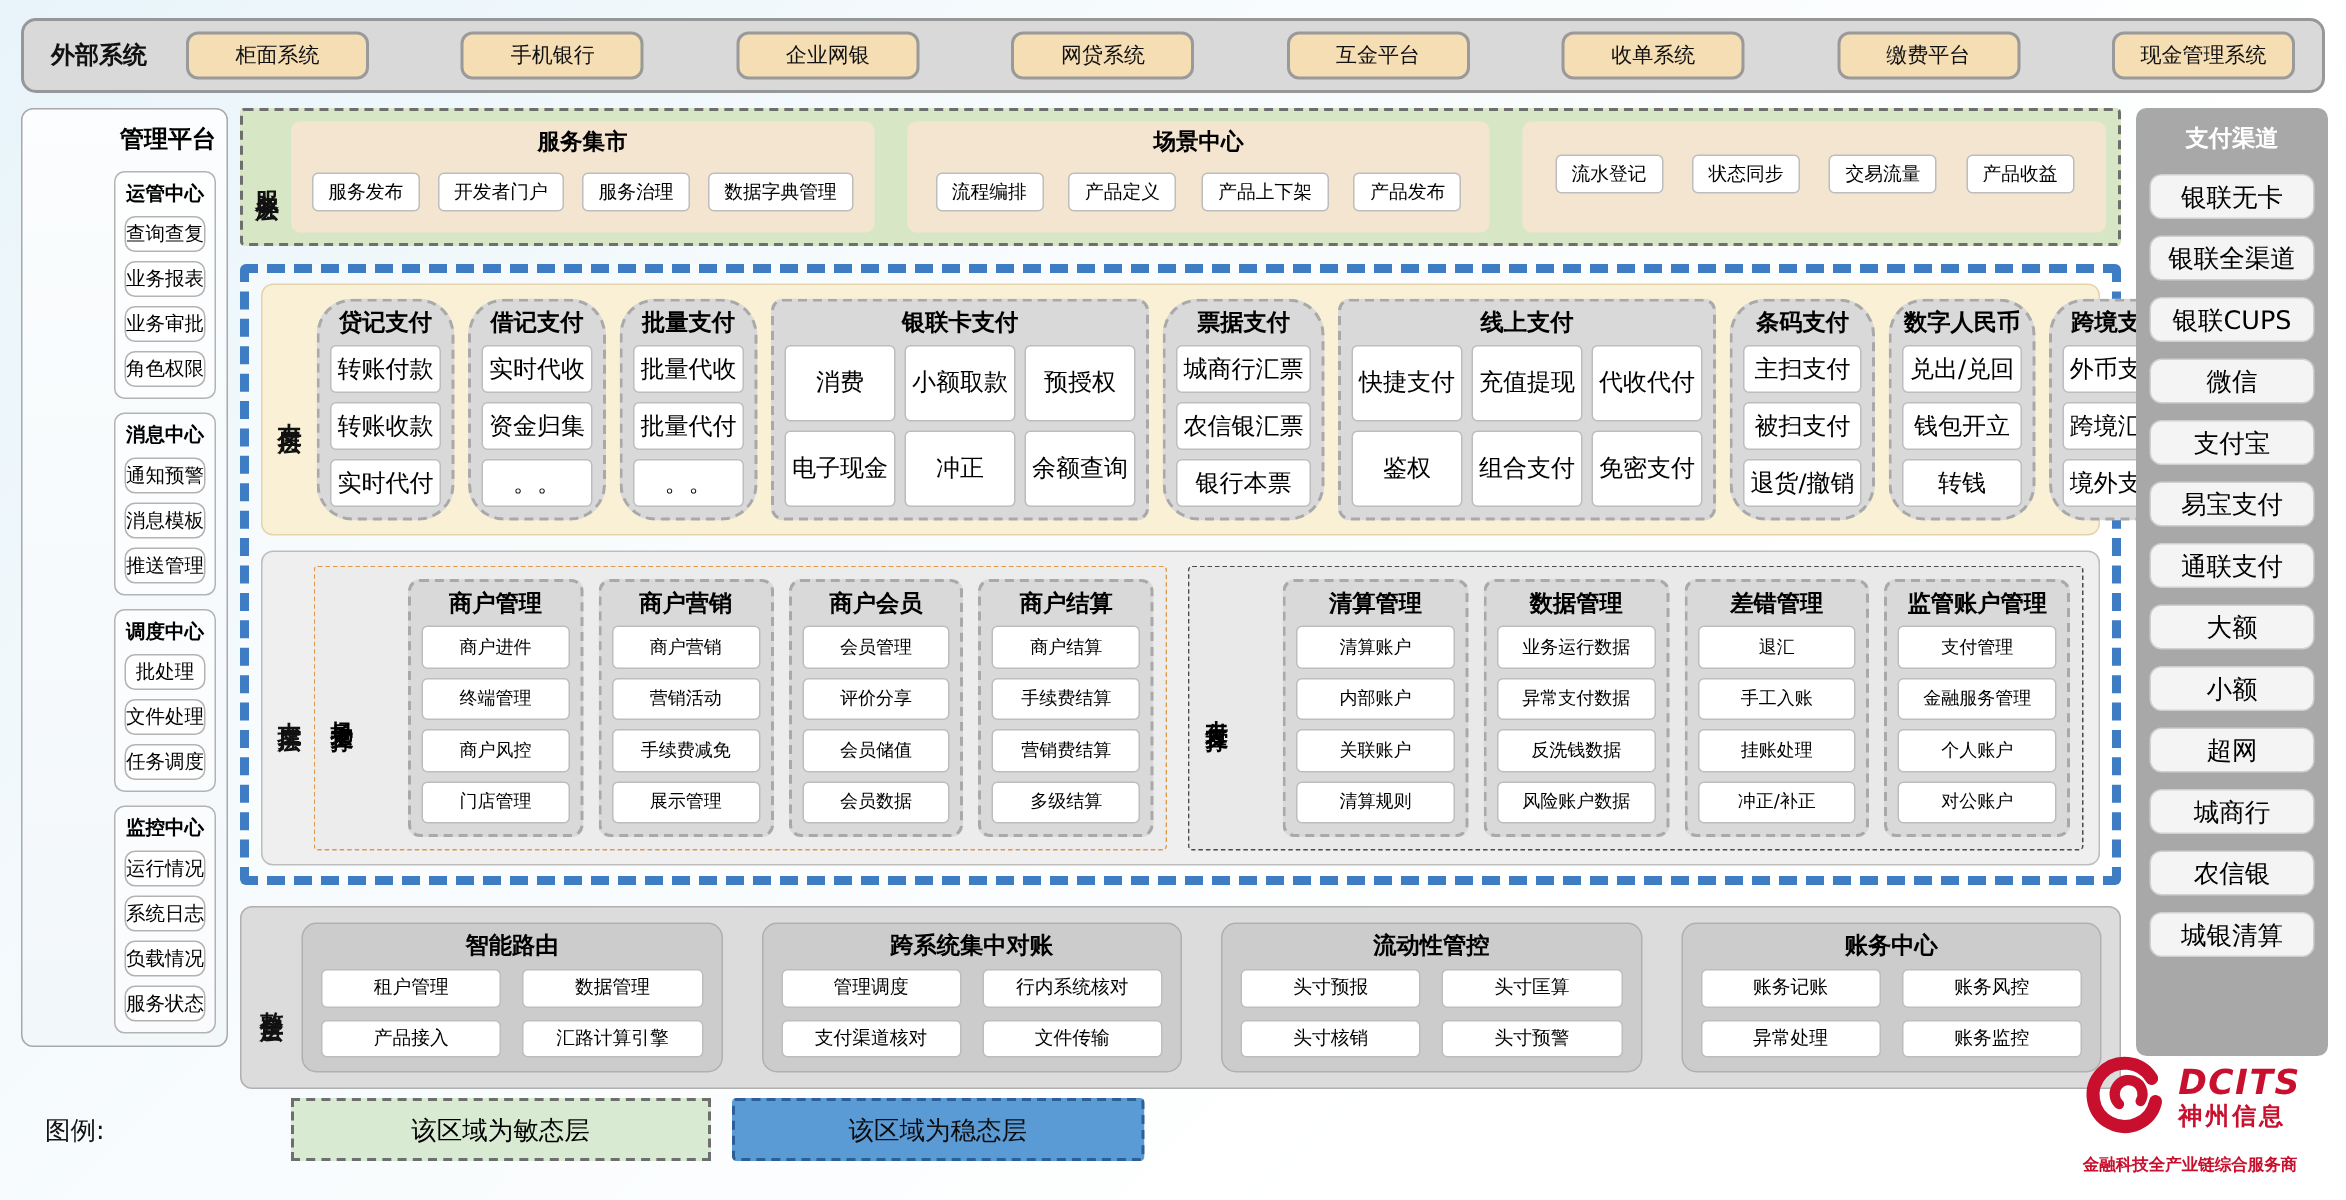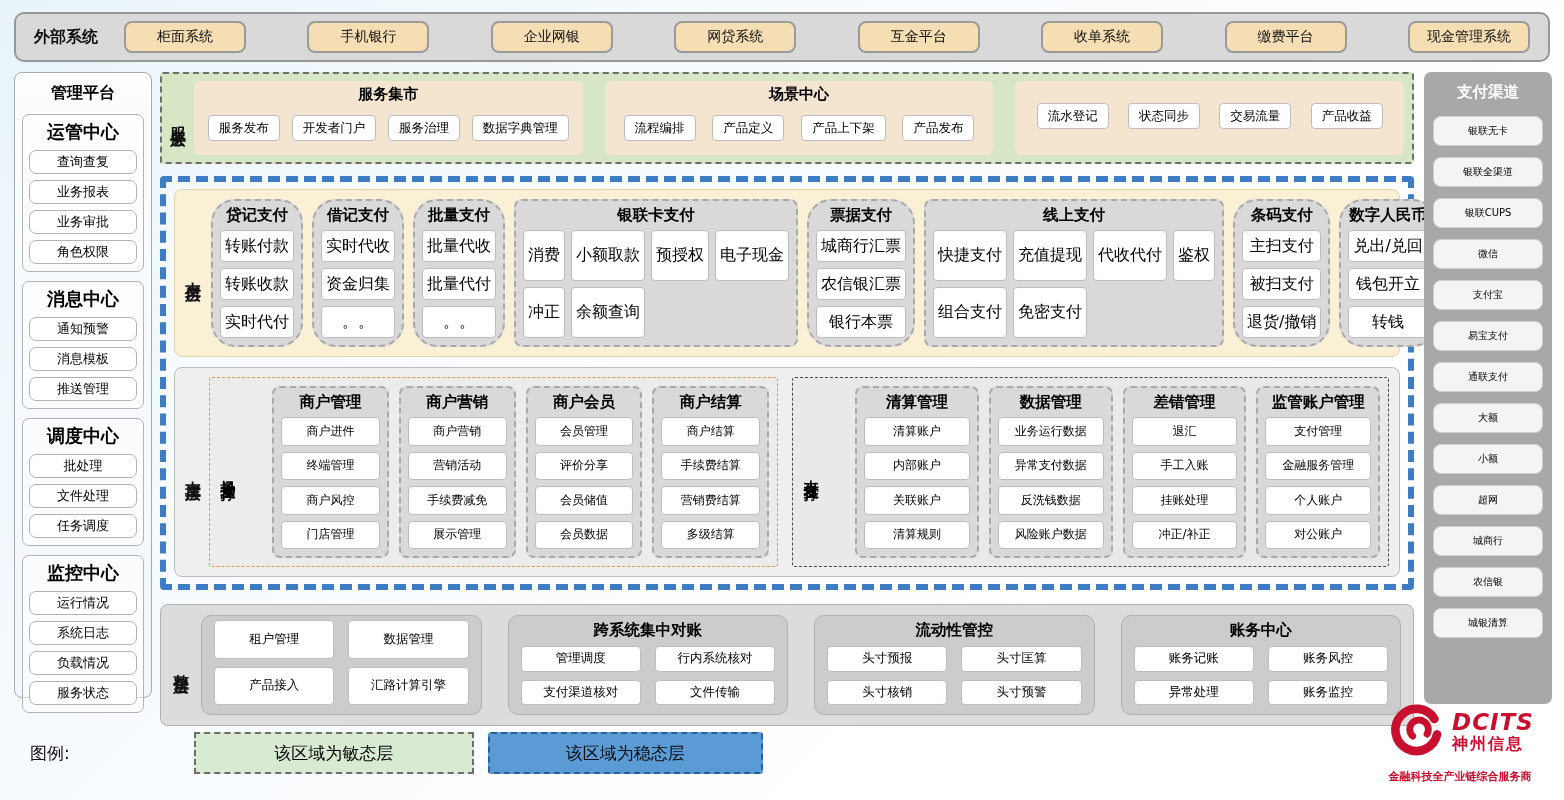--- a/index.html
+++ b/index.html
@@ -13,25 +13,25 @@
             display:flex; align-items:center; padding:0 18px; }
   .topbar-label { font-weight:bold; font-size:16px; color:#111; margin-right:26px; white-space:nowrap; }
   .topbar-items { flex:1; display:flex; justify-content:space-between; align-items:center; }
   .btn-tan { background:#f5ddb4; border:2px solid #9a9a9a; border-radius:8px;
              min-width:122px; height:32px; padding:0 14px; display:flex; align-items:center;
              justify-content:center; font-size:14px; color:#111; white-space:nowrap; }
 
   
   .sidebar { position:absolute; left:14px; top:72px; width:138px; height:626px;
              background:linear-gradient(180deg,#fbfdfe,#f2f7fa); border:1px solid #a9a9a9;
-             border-radius:8px; padding:8px 7px; display:flex; flex-direction:column; gap:8px; }
+             border-radius:8px; padding:8px 7px; display:flex; flex-direction:column; gap:8px;align-items:flex-end; }
   .sidebar-title { text-align:center; font-weight:bold; font-size:16px; padding:2px 0 2px; }
   .side-section { border:1px solid #b3b3b3; border-radius:7px; background:rgba(255,255,255,.55);
                   padding:5px 6px 7px; display:flex; flex-direction:column; gap:6px; }
-  .side-section-title { text-align:center; font-weight:bold; font-size:18px;font-family:Liberation Serif, serif; }
+  .side-section-title { text-align:center; font-weight:bold; font-size:13px;font-family:Liberation Serif, serif; }
   .btn-side { background:#fff; border:1px solid #b3b3b3; border-radius:7px; height:24px;
               display:flex; align-items:center; justify-content:center; font-size:13px; }
 
   
   .center { position:absolute; left:160px; top:72px; width:1254px; }
 
   
   .service-layer { width:100%; height:92px; background:#d7e7c6; border:2px dashed #6e6e6e;
                    border-radius:3px; display:flex; align-items:center; padding:6px 8px; gap:8px; }
   .vlabel { writing-mode:vertical-rl; text-orientation:upright; font-weight:bold;
@@ -52,21 +52,21 @@
   
   .payment-layer { background:#faf0d5; border:1px solid #e3d4ac; border-radius:8px;
                    display:flex; align-items:center; padding:10px 10px; gap:10px; height:168px; }
   .pay-groups { flex:1; display:flex; gap:9px; height:148px; }
   .pay-group { background:#d9d9d9; border:2px dashed #a9a9a9; border-radius:8px;
                padding:4px 7px 7px; display:flex; flex-direction:column; }
   .pay-group.c1 { flex:1;border-radius:24px; } .pay-group.c2 { flex:1.78; }
   .pay-title { text-align:center; font-weight:bold; font-size:15.5px; margin-bottom:4px; white-space:nowrap; }
   .pay-items { flex:1; display:grid; gap:6px; }
   .pay-items.g1 { grid-template-columns:1fr; }
-  .pay-items.g2 { grid-template-columns:1fr 1fr 1fr 1fr; }
+  .pay-items.g2 { grid-template-columns:1fr 1fr 1fr; }
   .pay-items .btn-white { height:auto; min-height:24px; padding:0 4px; font-size:16px; }
 
   
   .support-layer { margin-top:10px; background:#efefef; border:1px solid #bdbdbd; border-radius:8px;
                    display:flex; align-items:center; padding:10px 10px; gap:8px; height:210px; }
   .support-sections { flex:1; display:flex; gap:14px; height:190px; }
   .sup-section { display:flex; align-items:center; gap:6px; padding:8px; border-radius:3px; }
   .sup-section.orange { flex:1; border:1.5px dashed #e0984b; background:#ececec; }
   .sup-section.dark   { flex:1.05; border:1.5px dashed #4a4a4a; background:#e9e9e9; }
   .sup-vlabel { writing-mode:vertical-rl; text-orientation:upright; font-weight:bold;
@@ -86,21 +86,21 @@
   .int-title { text-align:center; font-weight:bold; font-size:15.5px; margin-bottom:5px; }
   .int-items { flex:1; display:grid; grid-template-columns:1fr 1fr; gap:8px 14px; }
   .int-items .btn-white { height:auto; min-height:25px; font-size:12.5px; }
 
   
   .channels { position:absolute; left:1424px; top:72px; width:128px; height:632px;
               background:#a8a8a8; border-radius:7px; padding:8px 9px; display:flex;
               flex-direction:column; gap:11px; }
   .channels-title { text-align:center; color:#fff; font-weight:bold; font-size:15.5px; padding:2px 0; }
   .btn-channel { background:#f4f4f4; border:1px solid #d0d0d0; border-radius:8px; height:30px;
-                 display:flex; align-items:center; justify-content:center; font-size:10px; }
+                 display:flex; align-items:center; justify-content:center; font-size:17px; }
 
   
   .legend-row { position:absolute; left:30px; top:732px; display:flex; align-items:center; gap:14px; }
   .legend-label { font-size:17px; color:#111; margin-right:110px; }
   .legend-agile { width:280px; height:42px; background:#d9ead3; border:2px dashed #6e6e6e;
                   display:flex; align-items:center; justify-content:center; font-size:17px; }
   .legend-stable { width:275px; height:42px; background:#5b9bd5; border:2px dashed #2b5f96;
                    border-radius:3px; display:flex; align-items:center; justify-content:center;
                    font-size:17px; color:#0c0c0c; }
 
@@ -368,20 +368,21 @@
               </div>
             </div>
           </div>
       </div>
     </div>
 
     <div class="integration-layer">
       <div class="vlabel">整合层</div>
       <div class="int-groups">
           <div class="int-group">
+            <div class="int-title">智能路由</div>
             <div class="int-items">
               <div class="btn-white">租户管理</div>
               <div class="btn-white">数据管理</div>
               <div class="btn-white">产品接入</div>
               <div class="btn-white">汇路计算引擎</div>
             </div>
           </div>
           <div class="int-group">
             <div class="int-title">跨系统集中对账</div>
             <div class="int-items">

